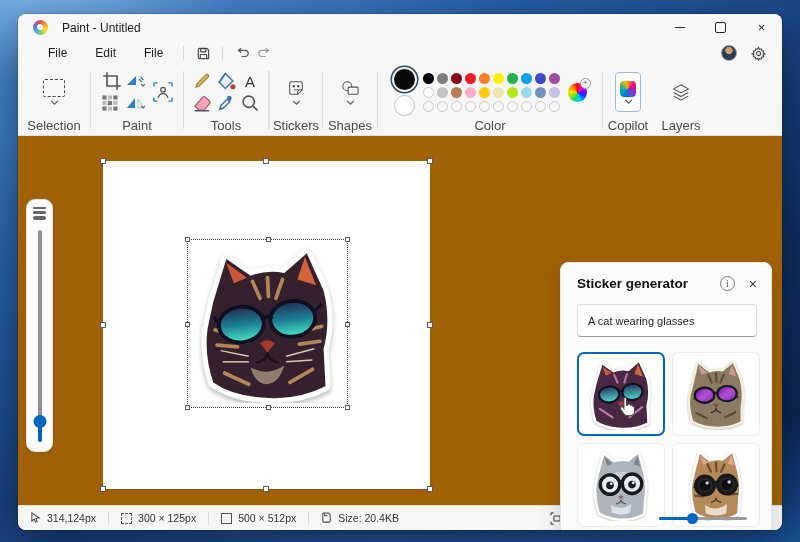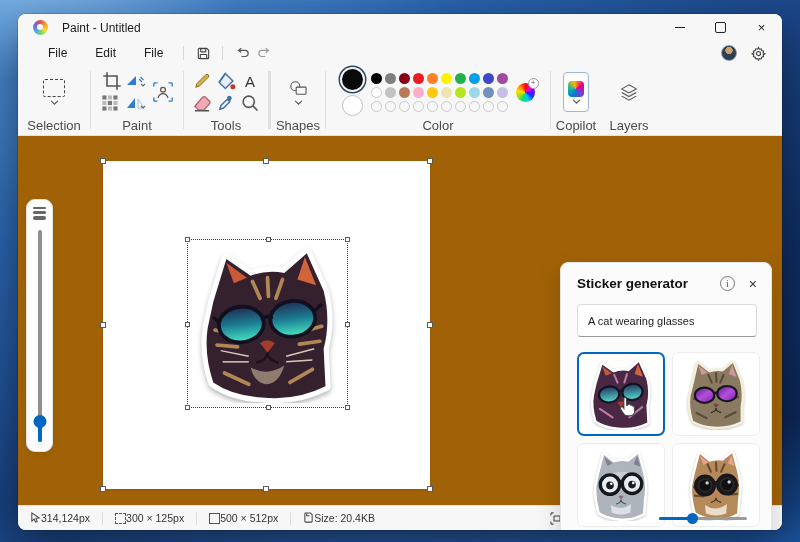--- a/index.html
+++ b/index.html
@@ -96,21 +96,21 @@
   .sp-input { margin:13px 14px 0 16px; height:33px; background:#fff; border:1px solid #dcdcdc; border-bottom:1px solid #9a9a9a;
     border-radius:4px; font-size:11px; color:#1c1c1c; display:flex; align-items:center; padding:0 10px; }
   .sp-grid { display:grid; grid-template-columns:88px 88px; gap:7px; margin:15px 14px 0 16px; }
   .thumb { width:88px; height:84px; background:#fff; border:1px solid #ececec; border-radius:7px;
     display:flex; align-items:center; justify-content:center; position:relative; }
   .thumb.selected { border:2px solid #0067c0; }
   .cursor-overlay { position:absolute; left:46%; top:52%; }
   
   .statusbar { height:25px; border-top:1px solid #e0e0e0; background:#f7f7f7; display:flex; align-items:center;
     font-size:10.5px; color:#333; flex:0 0 auto; }
-  .st-item { display:flex; align-items:center; gap:0; padding:0 12px; }
+  .st-item { display:flex; align-items:center; gap:6px; padding:0 12px; }
   .st-sep { width:1px; height:13px; background:#dcdcdc; }
   .st-right { margin-left:auto; display:flex; align-items:center; gap:9px; padding-right:12px; }
   .zoom-dd { display:flex; align-items:center; gap:5px; border-bottom:1px solid #8f8f8f; background:#fdfdfd; border-radius:3px 3px 0 0; padding:2px 7px; }
   .hslider { position:relative; width:88px; height:12px; }
   .hslider .track { position:absolute; top:5px; left:0; right:0; height:3px; background:#9b9b9b; border-radius:2px; }
   .hslider .fill { position:absolute; top:5px; left:0; width:33px; height:3px; background:#0067c0; border-radius:2px; }
   .hslider .hthumb { position:absolute; top:1px; left:28px; width:11px; height:11px; border-radius:50%; background:#0067c0; }
 </style>
 </head>
 <body>
@@ -239,20 +239,37 @@
               <path d="M10.5 10.5 L14 14"></path>
             </svg>
       </div>
         </div>
       <div class="glabel">Tools</div>
     </div>
     <div class="rsep"></div>
 
     <div class="rsep"></div>
 
+    <div class="rgroup" style="width:52px">
+      <div class="ricons">
+          <div class="plain-btn">
+        <svg width="18" height="18" viewBox="0 0 20 20" fill="none" stroke="#555" stroke-width="1.2">
+          <path d="M3 5 a2 2 0 0 1 2-2 h10 a2 2 0 0 1 2 2 v7 l-5 5 H5 a2 2 0 0 1 -2-2 Z"></path>
+          <path d="M17 12 h-3 a2 2 0 0 0 -2 2 v3"></path>
+          <circle cx="7.5" cy="8" r="0.8" fill="#555"></circle>
+              <circle cx="12.5" cy="8" r="0.8" fill="#555"></circle>
+          <path d="M8 11.5 q2 1.4 4 0"></path>
+        </svg>
+        <svg class="chev" width="9" height="5" viewBox="0 0 10 6" fill="none" stroke="#555" stroke-width="1.3">
+              <path d="M1 1 L5 5 L9 1"></path>
+            </svg>
+      </div>
+        </div>
+      <div class="glabel">Stickers</div>
+    </div>
     <div class="rsep"></div>
 
     <div class="rgroup" style="width:54px">
       <div class="ricons">
           <div class="plain-btn">
         <svg width="20" height="17" viewBox="0 0 22 19" fill="none" stroke="#555" stroke-width="1.2">
           <circle cx="8" cy="7" r="5"></circle>
               <rect x="9" y="8" width="11" height="8" rx="1" fill="#f7f7f7"></rect>
         </svg>
         <svg class="chev" width="9" height="5" viewBox="0 0 10 6" fill="none" stroke="#555" stroke-width="1.3">

